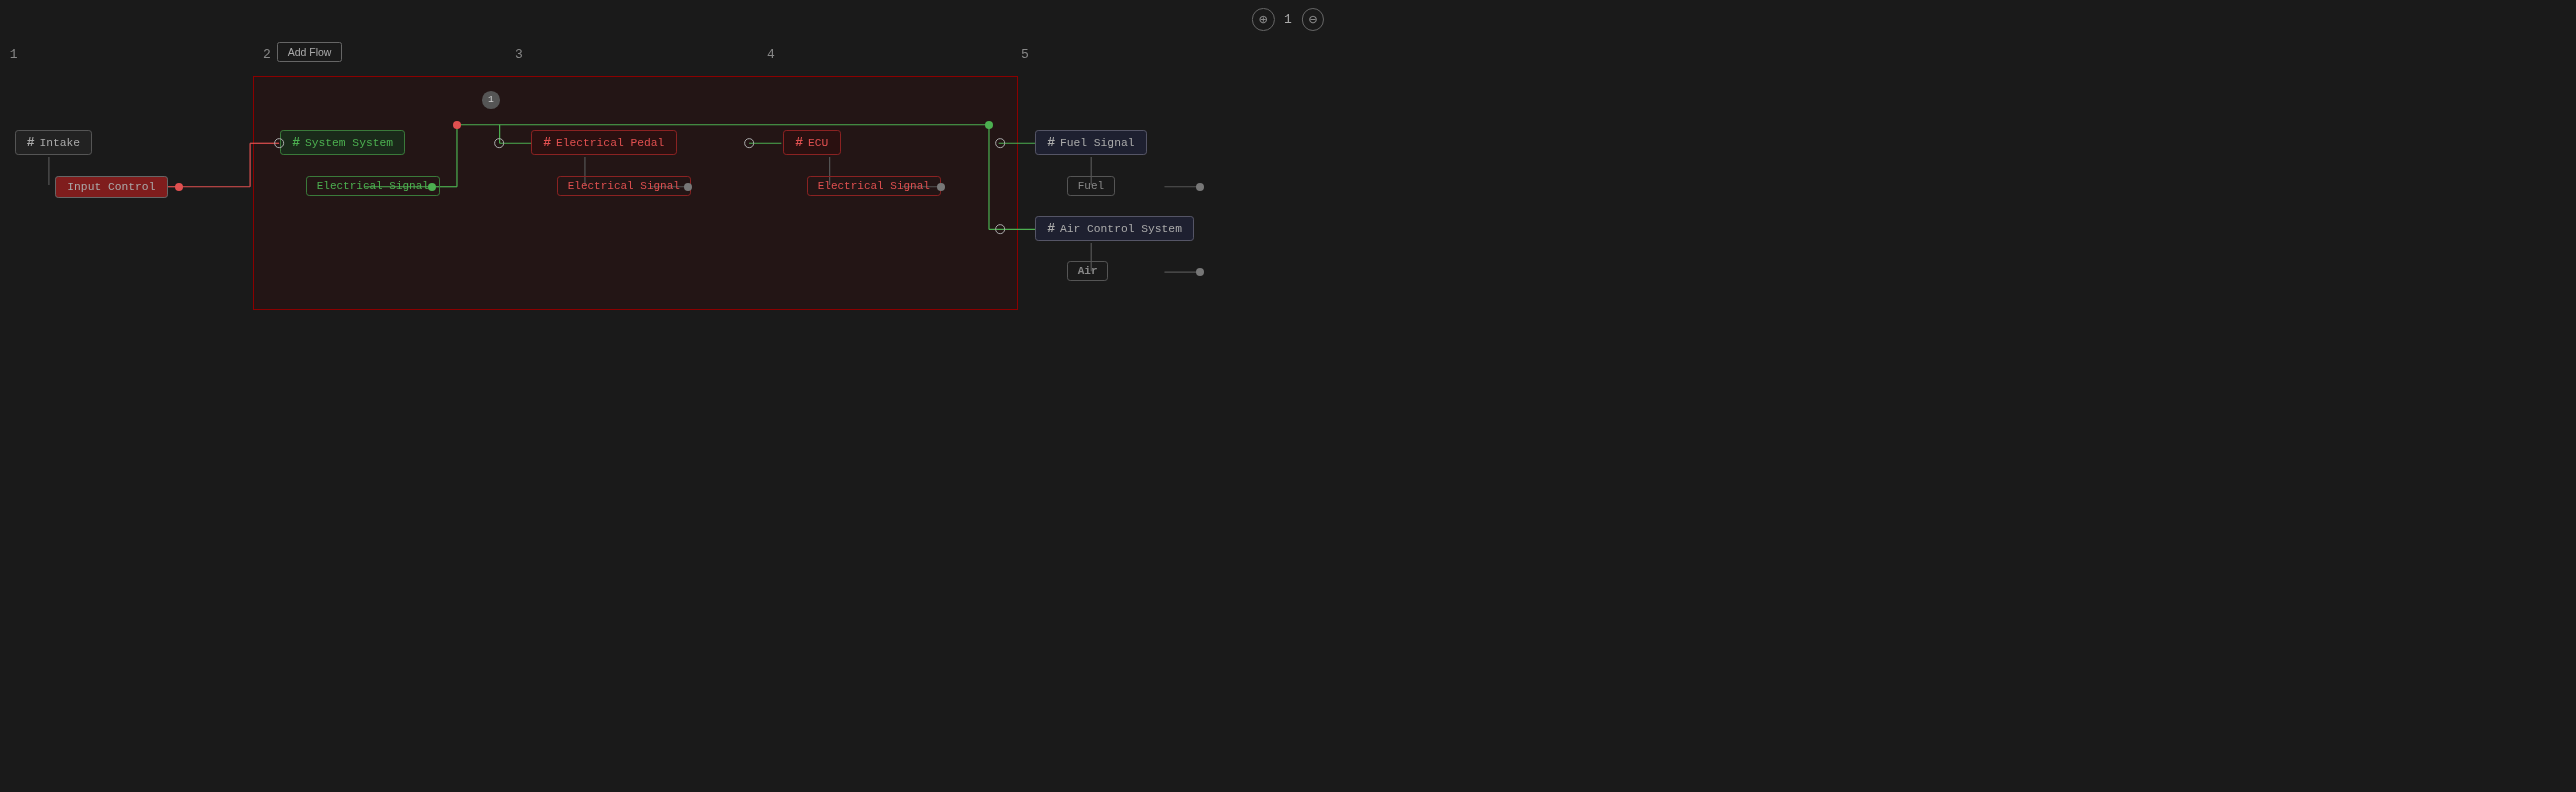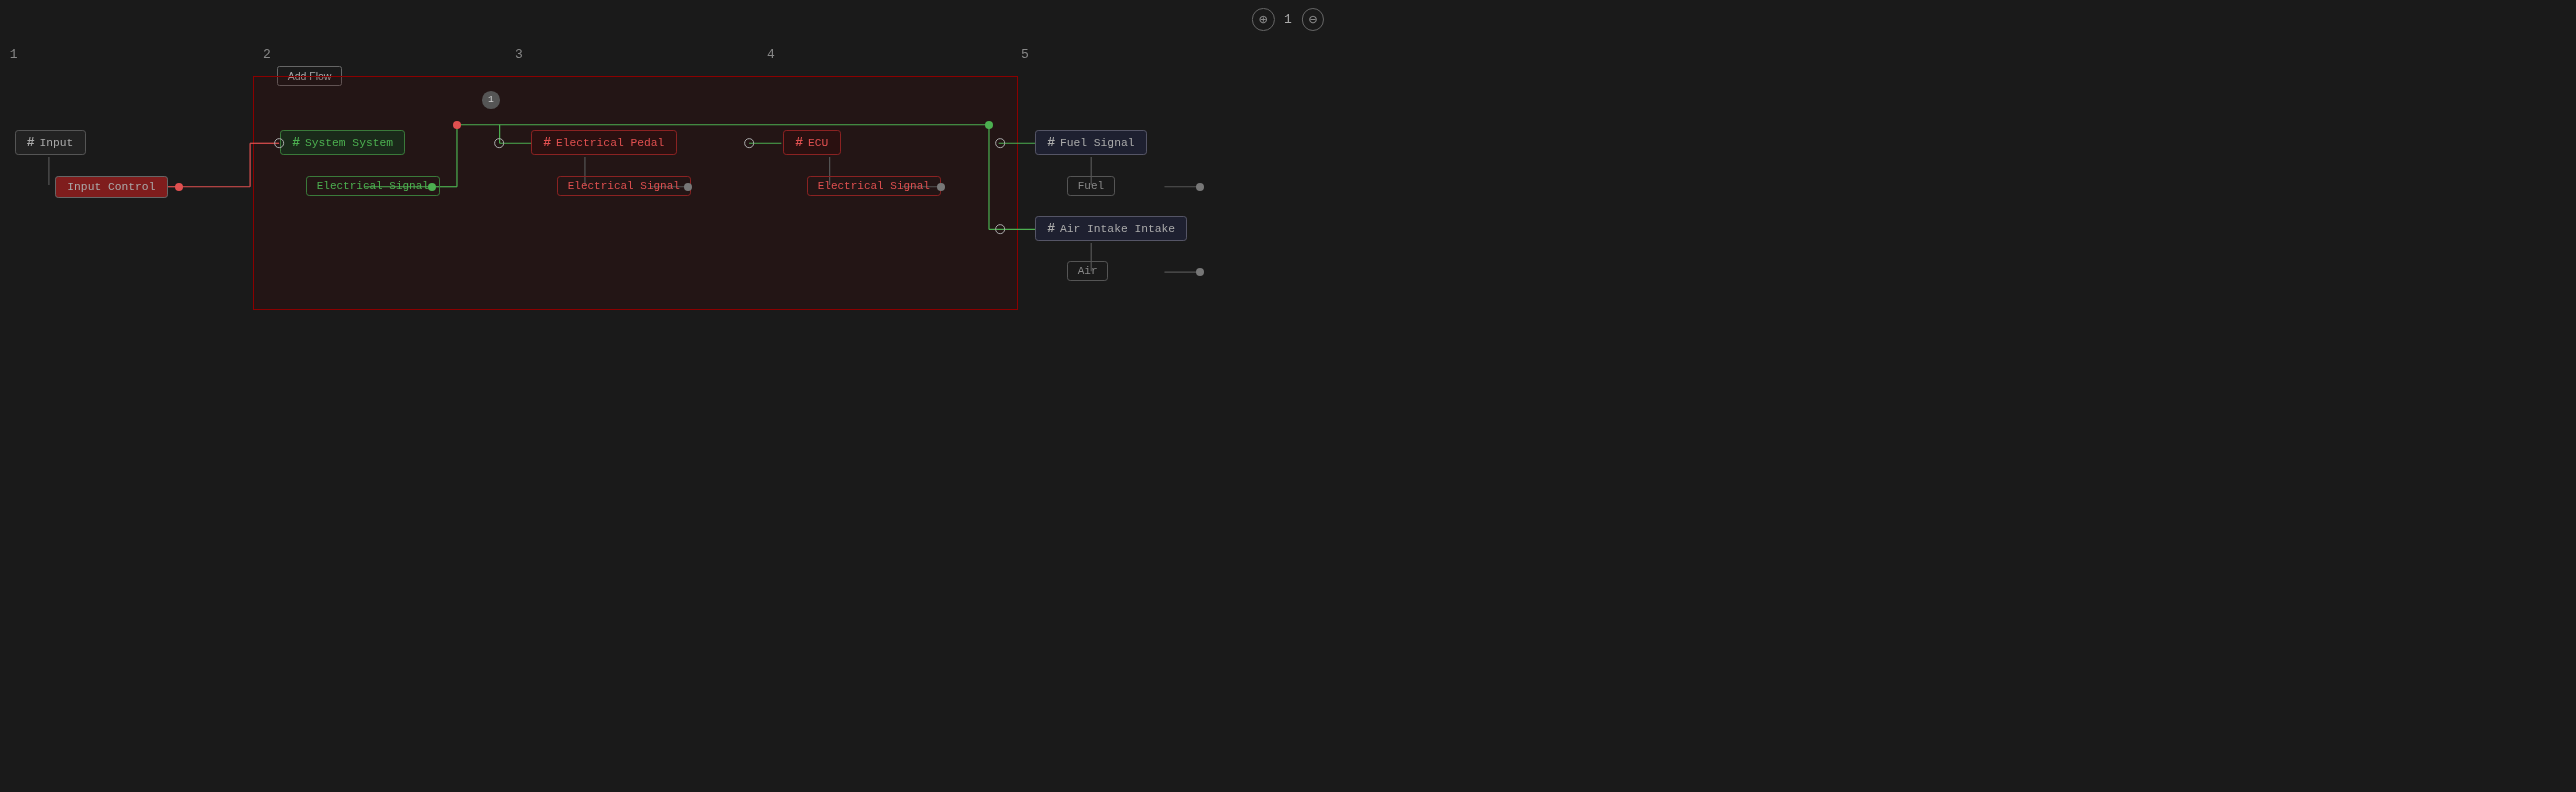--- a/index.html
+++ b/index.html
@@ -53,21 +53,20 @@
       position: absolute;
       top: 42px;
       left: 277px;
       background: transparent;
       border: 0.8px solid #666;
       color: #aaa;
       padding: 3.2px 9.7px;
       font-size: 10.5px;
       cursor: pointer;
       border-radius: 2.4px;
-      margin-top: 24px;
     }
 
     
     .flow-region {
       position: absolute;
       top: 76px;
       left: 253px;
       width: 765px;
       height: 234px;
       border: 1.2px solid #8b0000;
@@ -240,21 +239,21 @@
 
   <line x1="1446" y1="232" x2="1490" y2="232" stroke="#555" stroke-width="1.5"></line>
 
   <line x1="1355" y1="302" x2="1355" y2="337" stroke="#555" stroke-width="1.5"></line>
 
   <line x1="1446" y1="338" x2="1490" y2="338" stroke="#555" stroke-width="1.5"></line>
 </svg>
 
 <div class="node-box dark-gray" style="position:absolute; top:130px; left:14.5px;">
   <span class="node-hash">#</span>
-  <span>Input</span>
+  <span>Intake</span>
 </div>
 
 <div class="node-box dark-gray" style="position:absolute; top:176px; left:55px; border-color:#666; color:#aaa; background:#7f1d1d;">
   <span>Input Control</span>
 </div>
 
 <div class="dot red" style="top:187px; left:179px;"></div>
 
 <div class="node-box dark-green" style="position:absolute; top:130px; left:280px;">
   <span class="node-hash">#</span>
@@ -313,21 +312,21 @@
 <div class="signal-box gray" style="position:absolute; top:176px; left:1067px;">
   <span>Fuel</span>
 </div>
 
 <div class="dot gray" style="top:187px; left:1200px;"></div>
 
 <div class="dot outline-white" style="top:229px; left:1000px;"></div>
 
 <div class="node-box dark-gray" style="position:absolute; top:216px; left:1035px; border-color:#556; color:#aaa; background:#1e2030;">
   <span class="node-hash">#</span>
-  <span>Air Intake Intake</span>
-</div>
-
-<div class="signal-box gray" style="position:absolute; top:261px; left:1067px;">
+  <span>Air Control System</span>
+</div>
+
+<div class="signal-box gray" style="position:absolute; top:261px; left:1067px;font-weight:bold;">
   <span>Air</span>
 </div>
 
 <div class="dot gray" style="top:272px; left:1200px;"></div>
 
 
 </body></html>

